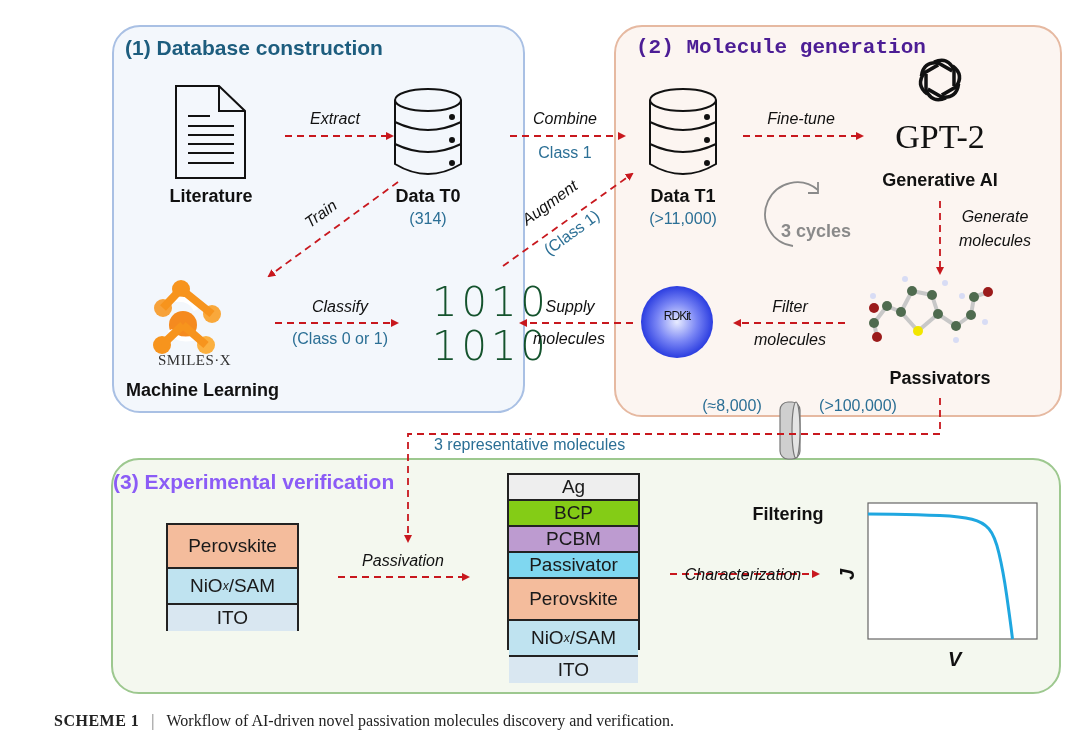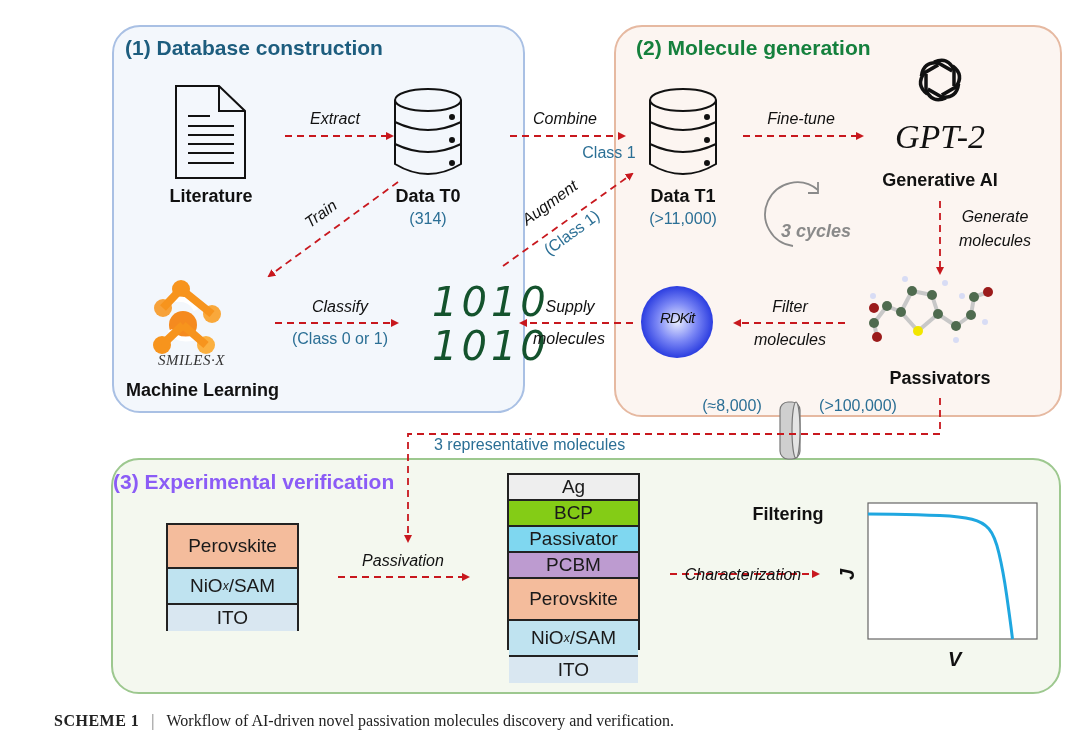--- a/index.html
+++ b/index.html
@@ -1,17 +1,17 @@
 <!DOCTYPE html>
 <html><head>
 <meta charset="utf-8">
 <style>
   html, body { margin:0; padding:0; background:#ffffff; }
   body { width:1080px; height:749px; position:relative; overflow:hidden; font-family:"Liberation Sans", "DejaVu Sans", sans-serif; color:#111; }
-  .abs { position:absolute;font-style:italic; }
+  .abs { position:absolute; }
   .panel { position:absolute; border-radius:28px; box-sizing:border-box; }
   #p1 { left:112px; top:25px; width:413px; height:388px; background:#f3f7fc; border:2px solid #a9c0e4; }
   #p2 { left:614px; top:25px; width:448px; height:392px; background:#fcf5f1; border:2px solid #e6b9a1; }
   #p3 { left:111px; top:458px; width:950px; height:236px; background:#f4f8ef; border:2px solid #9dc88f; }
   .ptitle { position:absolute; font-weight:bold; font-size:21px; white-space:nowrap; }
   .lbl-bold { position:absolute; font-weight:bold; font-size:18px; white-space:nowrap; text-align:center; }
   .lbl-it { position:absolute; font-style:italic; font-size:16px; white-space:nowrap; text-align:center; }
   .lbl-blue { position:absolute; font-size:16px; color:#2b6f95; white-space:nowrap; text-align:center; }
   .stack { position:absolute; border:2px solid #222; box-sizing:border-box; }
   .layer { border-bottom:2px solid #222; box-sizing:border-box; display:flex; align-items:center; justify-content:center; font-size:19px; color:#1a1a1a; }
@@ -23,21 +23,21 @@
   .caption .bar { color:#777; margin:0 12px; }
 </style>
 </head>
 <body>
 
 <div class="panel" id="p1"></div>
 <div class="panel" id="p2"></div>
 <div class="panel" id="p3"></div>
 
 <div class="ptitle" style="left:125px;top:36px;color:#1d5d7e;">(1) Database construction</div>
-<div class="ptitle" style="left:636px;top:36px;color:#15803d;">(2) Molecule generation</div>
+<div class="ptitle" style="left:636px;top:36px;color:#4c1d95;font-family:Liberation Mono, monospace;">(2) Molecule generation</div>
 <div class="ptitle" style="left:113px;top:470px;color:#8b5cf6;">(3) Experimental verification</div>
 
 <svg class="overlay" width="1080" height="749">
   <defs>
     <marker id="ah" markerWidth="8" markerHeight="8" refX="6" refY="4" orient="auto" markerUnits="userSpaceOnUse">
       <path d="M0,0 L8,4 L0,8 z" fill="#c8181e"></path>
     </marker>
   </defs>
 
   <g fill="none" stroke="#111" stroke-width="2">
@@ -184,28 +184,28 @@
 <div class="abs" style="left:781px;top:221px;font-weight:bold;font-size:18px;color:#8a8a8a;white-space:nowrap;">3 cycles</div>
 
 <div class="abs" style="left:158px;top:352px;font-family:'Liberation Serif','DejaVu Serif',serif;font-size:15px;color:#333;letter-spacing:0.5px;white-space:nowrap;">SMILES·X</div>
 <div class="lbl-bold" style="left:126px;top:380px;text-align:left;">Machine Learning</div>
 
 <div class="abs" style="left:432px;top:280px;font-family:'DejaVu Sans',sans-serif;font-size:40px;font-weight:200;letter-spacing:4px;line-height:44px;color:#14532d;">
   <div>1010</div>
   <div>1010</div>
 </div>
 
-<div class="abs" style="left:646px;top:309px;width:62px;text-align:center;font-size:15px;color:#111;letter-spacing:-1px;">RDKit</div>
+<div class="abs" style="left:646px;top:309px;width:62px;text-align:center;font-size:12px;color:#111;letter-spacing:-1px;">RDKit</div>
 
 <div class="lbl-bold" style="left:870px;top:368px;width:140px;">Passivators</div>
 <div class="lbl-bold" style="left:748px;top:475px;width:80px;margin-top:29px;">Filtering</div>
 
 <div class="lbl-it" style="left:295px;top:110px;width:80px;">Extract</div>
 <div class="lbl-it" style="left:525px;top:110px;width:80px;">Combine</div>
-<div class="lbl-blue" style="left:525px;top:144px;width:80px;margin-left:44px;">Class 1</div>
+<div class="lbl-blue" style="left:525px;top:144px;width:80px;">Class 1</div>
 <div class="lbl-it" style="left:296px;top:205px;width:50px;transform:rotate(-36deg);">Train</div>
 <div class="lbl-it" style="left:515px;top:194px;width:70px;transform:rotate(-36deg);">Augment</div>
 <div class="lbl-blue" style="left:532px;top:224px;width:80px;transform:rotate(-36deg);">(Class 1)</div>
 <div class="lbl-it" style="left:290px;top:298px;width:100px;">Classify</div>
 <div class="lbl-blue" style="left:280px;top:330px;width:120px;">(Class 0 or 1)</div>
 <div class="lbl-it" style="left:530px;top:298px;width:80px;">Supply</div>
 <div class="lbl-it" style="left:524px;top:330px;width:90px;">molecules</div>
 <div class="lbl-it" style="left:756px;top:110px;width:90px;">Fine-tune</div>
 <div class="lbl-it" style="left:950px;top:208px;width:90px;">Generate</div>
 <div class="lbl-it" style="left:950px;top:232px;width:90px;">molecules</div>
@@ -231,25 +231,25 @@
       <span>ITO</span>
     </div>
   </div>
 <div class="stack" id="stack-after" style="left:507px;top:473px;width:133px;height:177px;">
     <div class="layer" style="background: rgb(238, 238, 238); height: 26px;">
       <span>Ag</span>
     </div>
     <div class="layer" style="background: #84cc16; height: 26px;">
       <span>BCP</span>
     </div>
+    <div class="layer" style="background: rgb(189, 155, 208); height: 26px;">
+      <span>PCBM</span>
+    </div>
     <div class="layer" style="background: rgb(127, 215, 240); height: 26px;">
       <span>Passivator</span>
-    </div>
-    <div class="layer" style="background: rgb(189, 155, 208); height: 26px;">
-      <span>PCBM</span>
     </div>
     <div class="layer" style="background: rgb(244, 188, 156); height: 42px;">
       <span>Perovskite</span>
     </div>
     <div class="layer" style="background: rgb(191, 227, 240); height: 36px;">
       <span>NiO</span>
       <sub>x</sub>
       <span>/SAM</span>
     </div>
     <div class="layer" style="background: rgb(217, 231, 241); height: 26px;">

